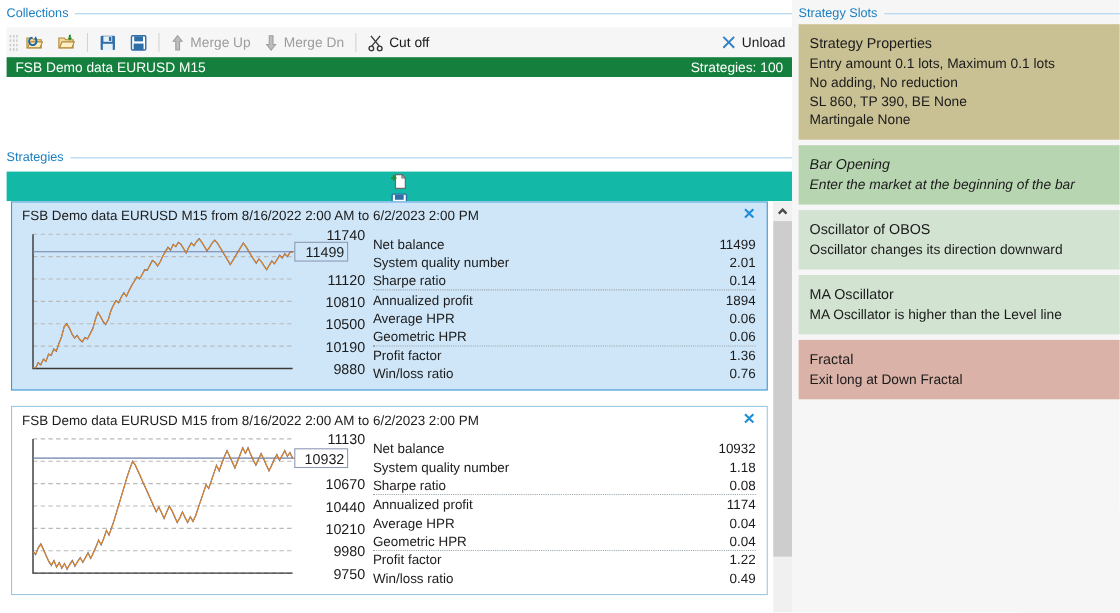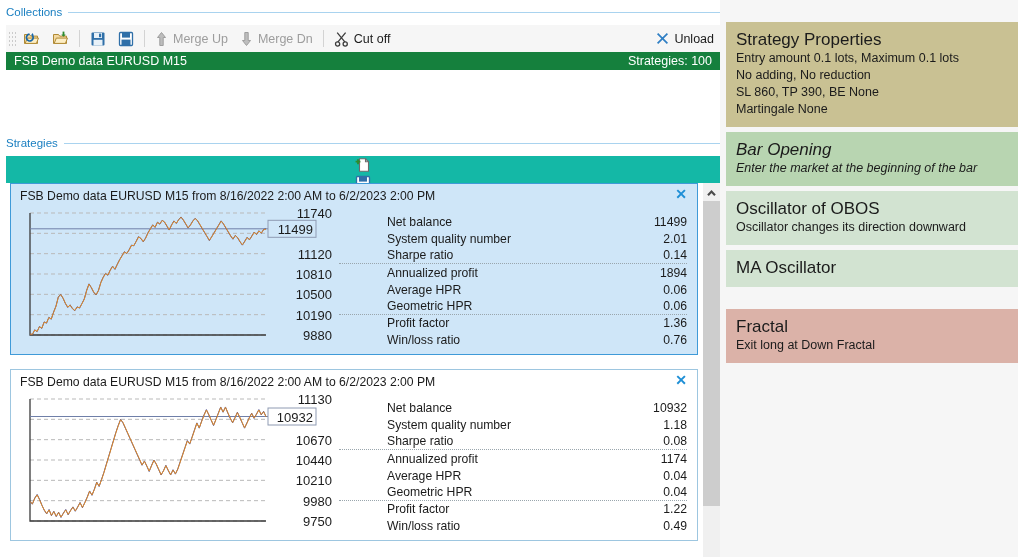--- a/index.html
+++ b/index.html
@@ -173,21 +173,21 @@
     display: flex;
     justify-content: space-between;
     align-items: center;
     height: 16.8px;
     font-size: 12.2px;
     color: #1b1b1b;
   }
   .stat-row.sep-below {
     border-bottom: 1px dotted #9aa6ad;
   }
-  .stat-name { white-space: nowrap; margin-left: 48px; }
+  .stat-name { white-space: nowrap; }
   .stat-val { white-space: nowrap; }
 
   
   #strategies-scrollbar {
     position: absolute;
     right: 0; top: 0;
     width: 17px; height: 374px;
     background: #f0f0f0;
     border-left: none;
   }
@@ -229,21 +229,21 @@
     width: 292px; height: 535px;
   }
   .slot {
     position: absolute;
     left: 0;
     width: 292px;
     padding: 8px 10px 9px 10px;
     cursor: default;
   }
   .slot-title {
-    font-size: 17px;
+    font-size: 13px;
     color: #1b1b1b;
     line-height: 20px;
     white-space: nowrap;
   }
   .slot-line {
     font-size: 12.5px;
     color: #1b1b1b;
     line-height: 17px;
     white-space: nowrap;
   }
@@ -525,40 +525,45 @@
           </span>
         </div>
         <div id="sb-thumb"></div>
       </div>
     </div>
   </div>
 
   <div id="splitter"></div>
 
   <div id="right-pane">
+    <div class="group-header" style="left:0px; top:4px; width:292px;">
+      <span class="gh-label">Strategy Slots</span>
+      <span class="gh-rule"></span>
+    </div>
 
     <div id="slots-scroll">
 
     <div class="slot" style="background: rgb(201, 193, 147); top: 0px;">
           <div class="slot-title">Strategy Properties</div>
           <div class="slot-line">Entry amount 0.1 lots, Maximum 0.1 lots</div>
           <div class="slot-line">No adding, No reduction</div>
           <div class="slot-line">SL 860,  TP 390,  BE None</div>
           <div class="slot-line">Martingale None</div>
         </div>
         <div class="slot" style="background: rgb(184, 213, 177); top: 110px; font-style: italic;">
           <div class="slot-title">Bar Opening</div>
           <div class="slot-line">Enter the market at the beginning of the bar</div>
         </div>
         <div class="slot" style="background: rgb(210, 227, 209); top: 169px;">
           <div class="slot-title">Oscillator of OBOS</div>
           <div class="slot-line">Oscillator changes its direction downward</div>
         </div>
         <div class="slot" style="background: rgb(210, 227, 209); top: 228px;">
           <div class="slot-title">MA Oscillator</div>
+          <div class="slot-line">MA Oscillator is higher than the Level line</div>
         </div>
         <div class="slot" style="background: rgb(219, 178, 168); top: 287px;">
           <div class="slot-title">Fractal</div>
           <div class="slot-line">Exit long at Down Fractal</div>
         </div>
       </div>
   </div>
 
 </div>
 

